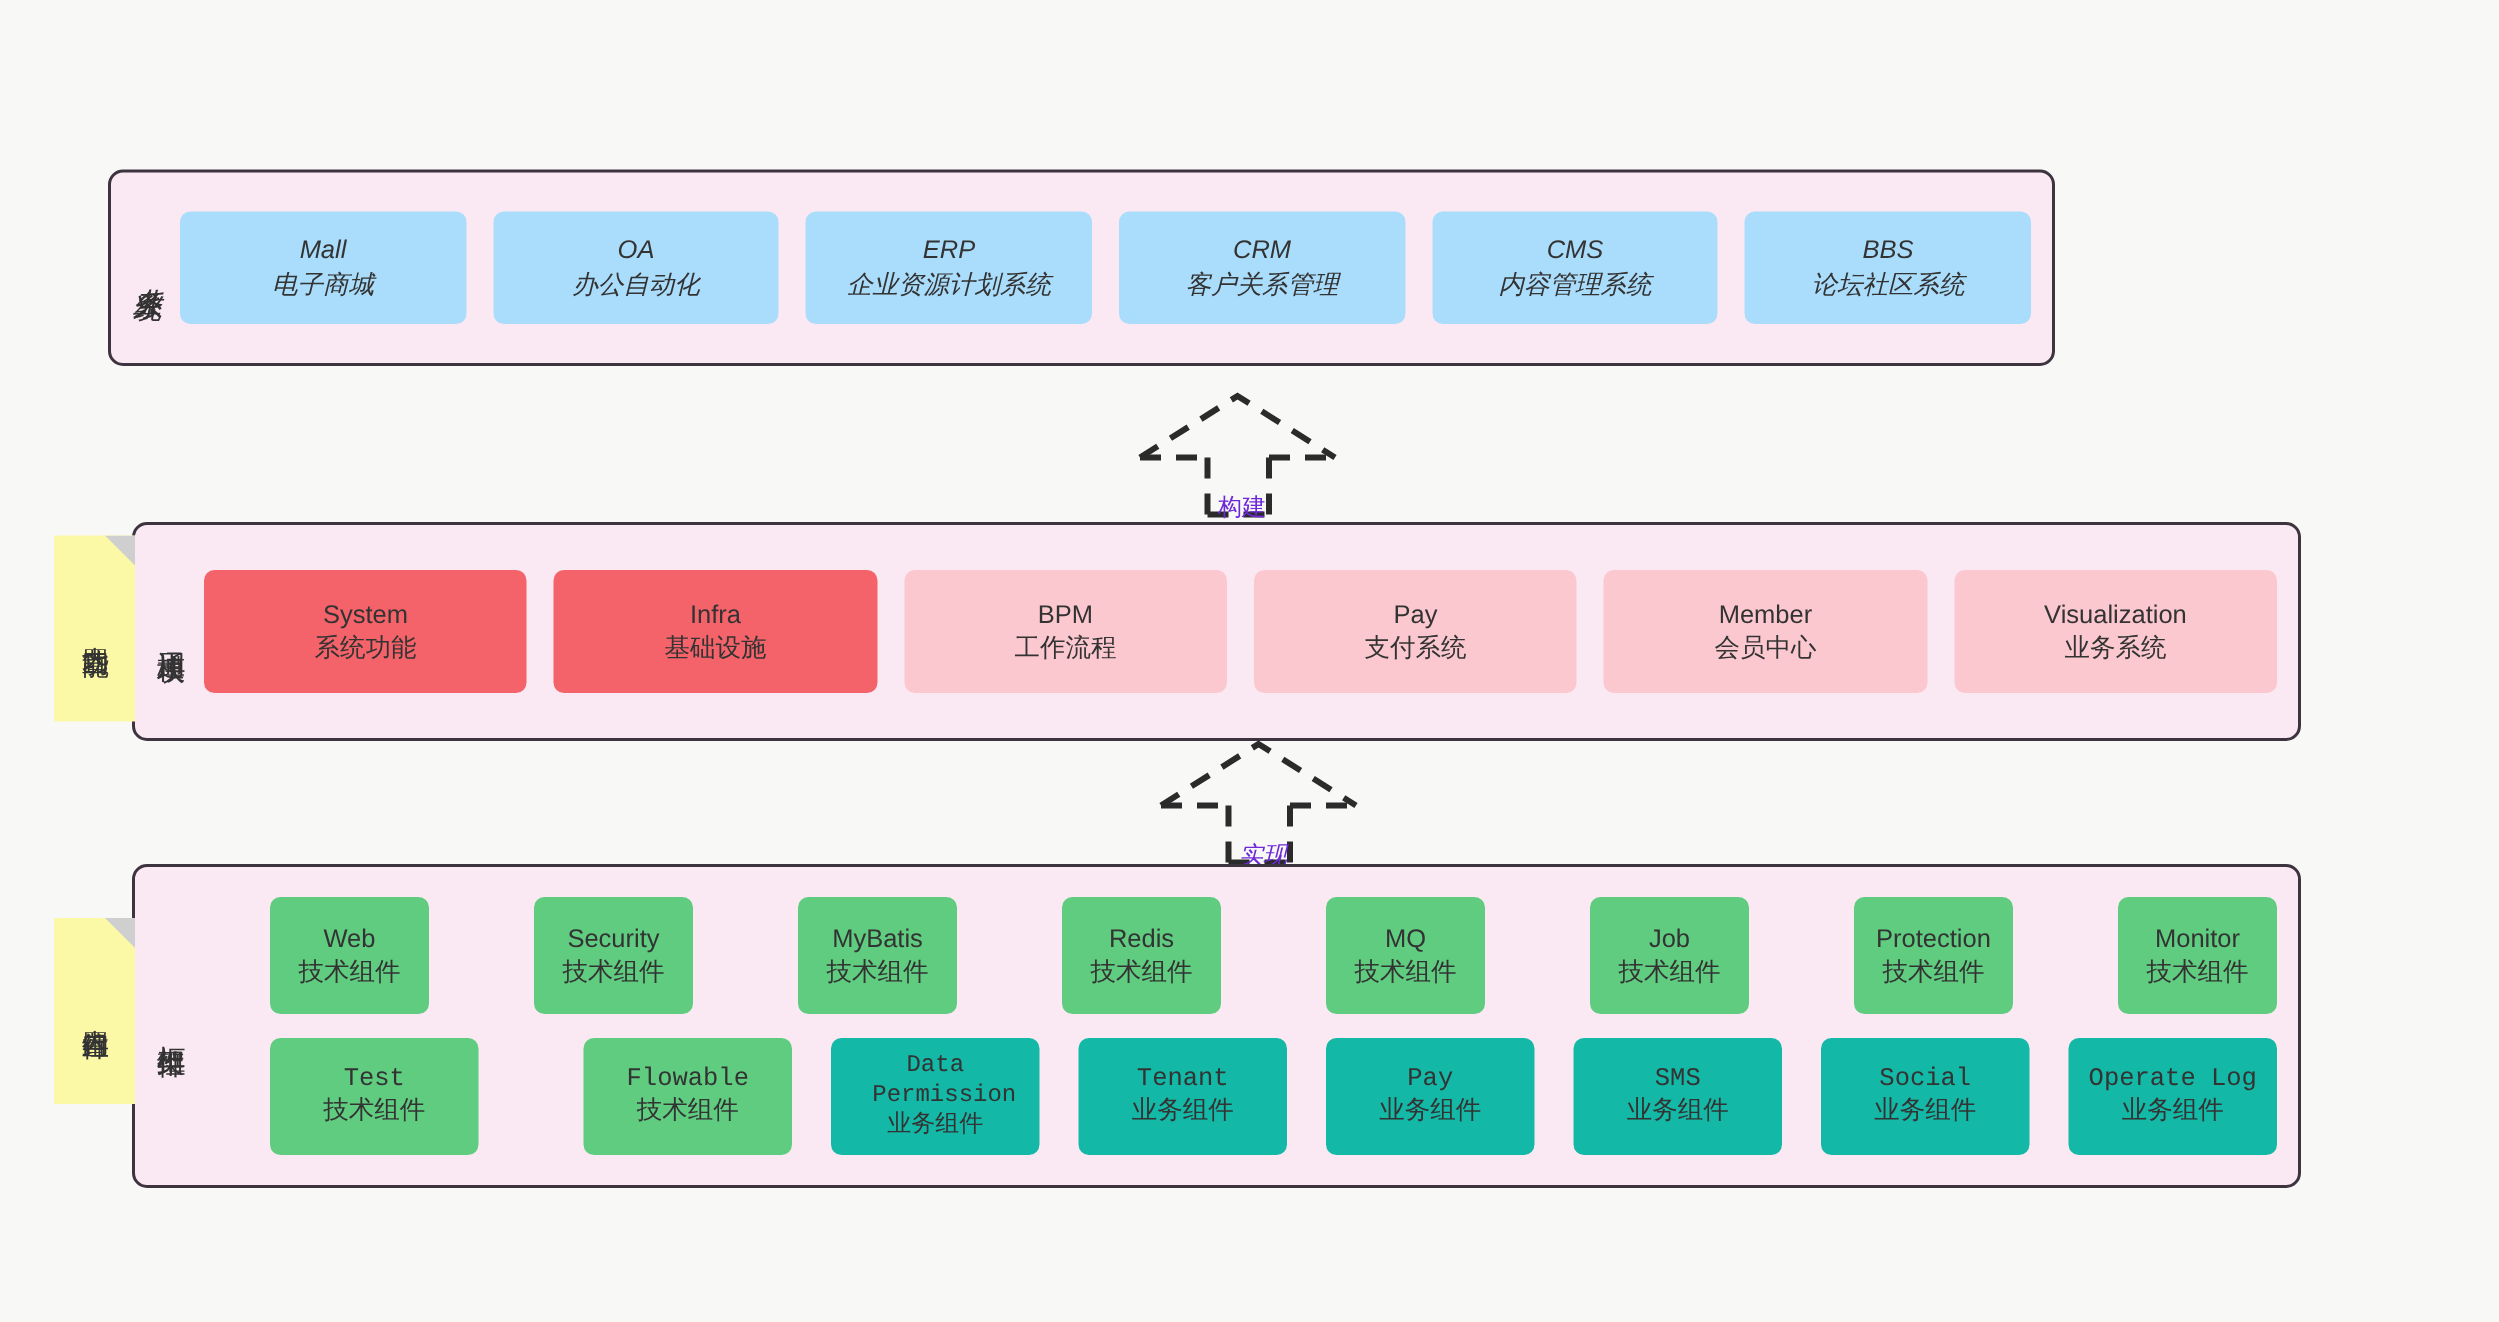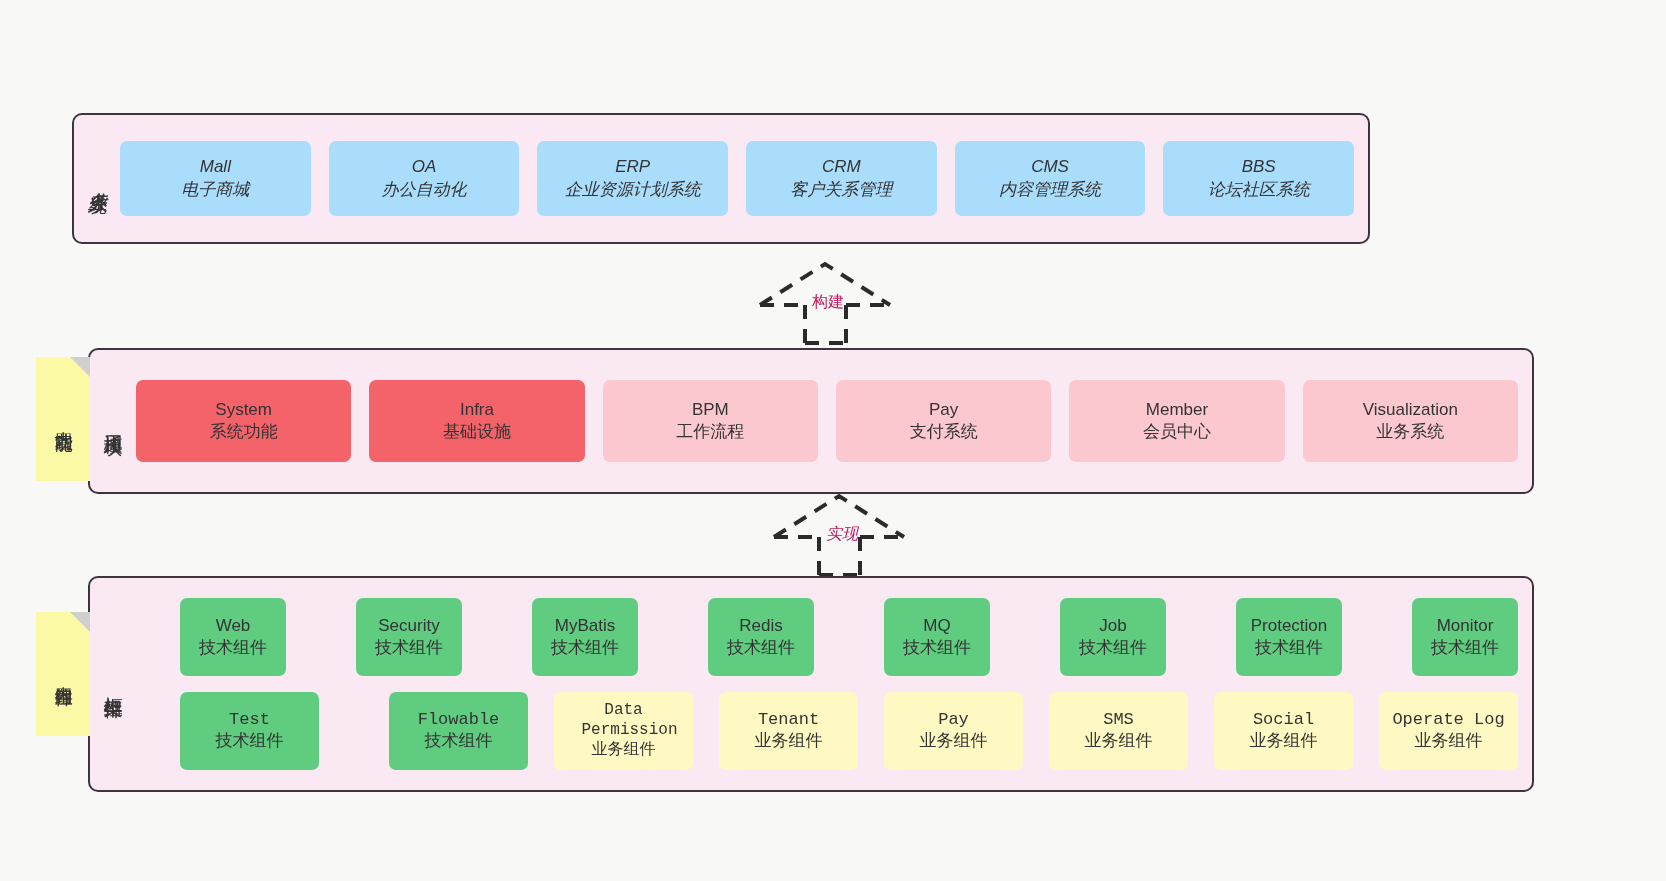--- a/index.html
+++ b/index.html
@@ -79,21 +79,21 @@
     padding: 4px 6px;
     user-select: none;
   }
   .card .t1 { white-space: pre-line; }
   .card .t2 { white-space: pre-line; }
 
   .c-blue       { background: #aadcfb; }
   .c-red        { background: #f5636a; }
   .c-pink       { background: #fbc8cf; }
   .c-green      { background: #5fcc80; margin-left: 44px; }
-  .c-lightgreen { background: #fef9c3; justify-content: center; }
+  .c-lightgreen { background: #14b8a6; justify-content: center; }
 
   
   .note {
     position: absolute;
     background: #fbf8a6;
     width: 54px;
     box-sizing: border-box;
     display: flex;
     align-items: center;
     justify-content: center;
@@ -117,24 +117,25 @@
   }
 
   
   .arrow-wrap {
     position: absolute;
     pointer-events: none;
   }
   .arrow-label {
     position: absolute;
     font-size: 16px;
-    color: #be185d;
+    color: #6d28d9;
     background: transparent;
     white-space: nowrap;
     user-select: none;
+    margin-top: 36px;
   }
 </style>
 </head>
 <body>
 
 <div class="canvas">
 
   <div class="layer" id="layer-business" style="left:72px; top:113px; width:1298px; height:131px;font-style:italic;">
     <div class="layer-title">业务系统</div>
     <div class="layer-body">

